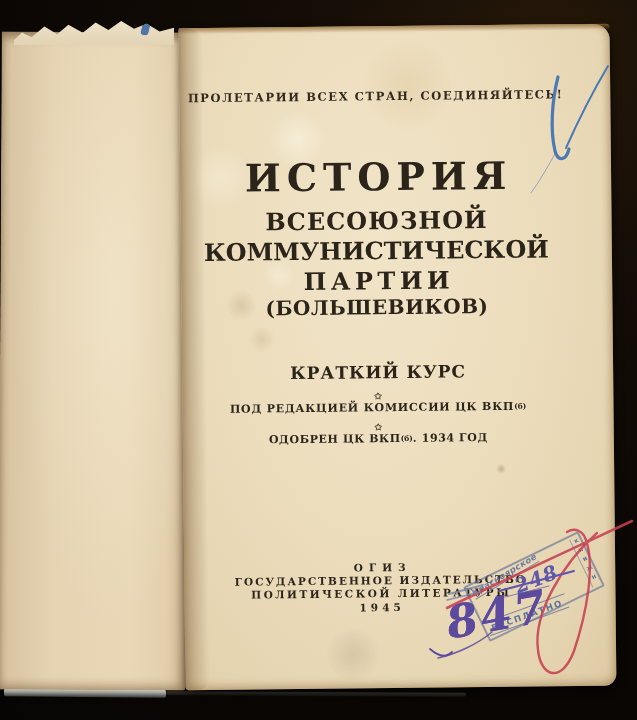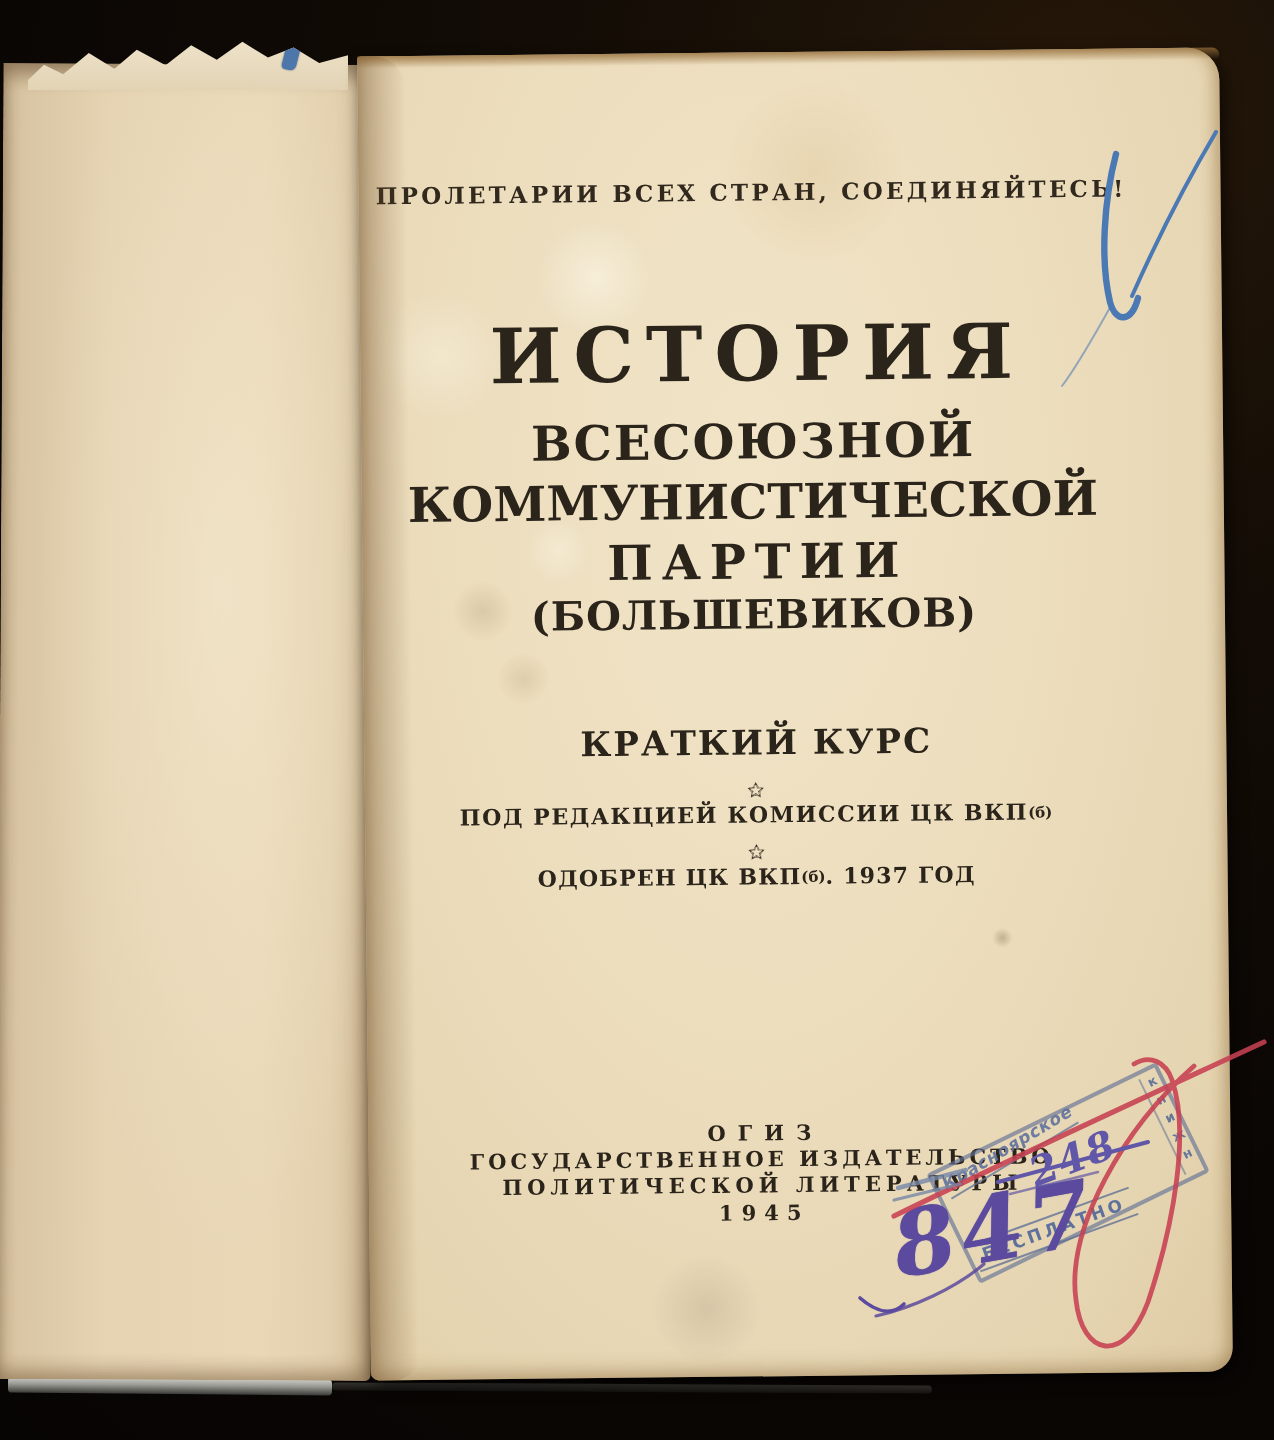--- a/index.html
+++ b/index.html
@@ -147,21 +147,21 @@
       <div class="line slogan">ПРОЛЕТАРИИ ВСЕХ СТРАН, СОЕДИНЯЙТЕСЬ!</div>
       <div class="line t1">ИСТОРИЯ</div>
       <div class="line t2">ВСЕСОЮЗНОЙ</div>
       <div class="line t3">КОММУНИСТИЧЕСКОЙ</div>
       <div class="line t4">ПАРТИИ</div>
       <div class="line t5">(БОЛЬШЕВИКОВ)</div>
       <div class="line subtitle">КРАТКИЙ КУРС</div>
       <div class="line star star1">✩</div>
       <div class="line editorial"><span>ПОД РЕДАКЦИЕЙ КОМИССИИ ЦК ВКП</span><span class="paren">(б)</span></div>
       <div class="line star star2">✩</div>
-      <div class="line approved"><span>ОДОБРЕН ЦК ВКП</span><span class="paren">(б)</span><span>. 1937 ГОД</span></div>
+      <div class="line approved"><span>ОДОБРЕН ЦК ВКП</span><span class="paren">(б)</span><span>. 1934 ГОД</span></div>
       <div class="line imp1">ОГИЗ</div>
       <div class="line imp2">ГОСУДАРСТВЕННОЕ ИЗДАТЕЛЬСТВО</div>
       <div class="line imp3">ПОЛИТИЧЕСКОЙ ЛИТЕРАТУРЫ</div>
       <div class="line imp4">1945</div>
     </div>
   </div>
 
   <div class="stamp">
     <div class="stamp-org">Красноярское</div>
     <div class="stamp-free">БЕСПЛАТНО</div>

